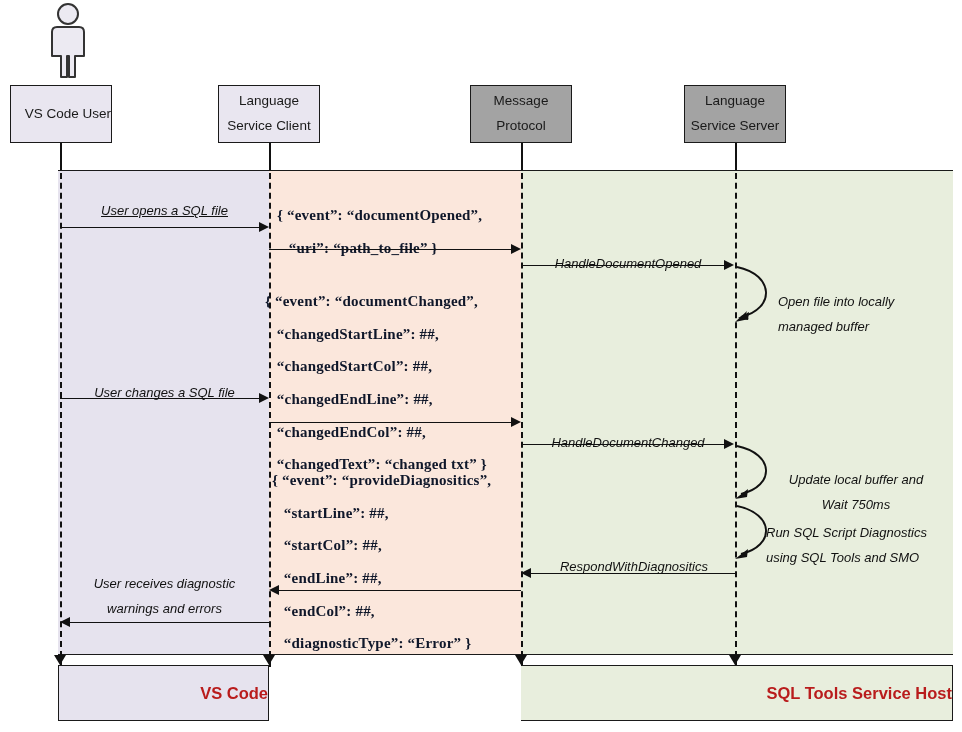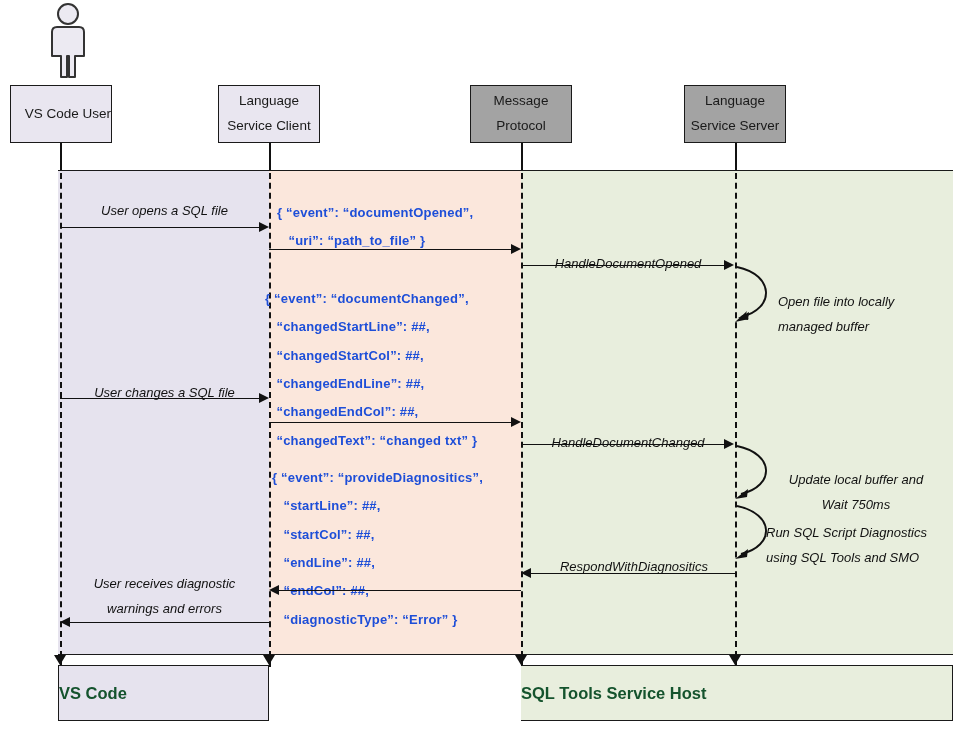--- a/index.html
+++ b/index.html
@@ -84,41 +84,41 @@
     font-size: 13px;
     color: #111;
     white-space: nowrap;
     line-height: 1.9;
     text-align: center;
   }
 
   
   .json {
     position: absolute;
-    font-family: Liberation Sans, sans-serif;
+    font-family: Liberation Serif, serif;
     font-weight: 700;
-    font-size: 13px;
-    color: #1d4ed8;
+    font-size: 15px;
+    color: #0f172a;
     line-height: 2.18;
     white-space: pre;
     letter-spacing: 0.2px;
   }
 
   
   .loop { position: absolute; overflow: visible; }
 
   
   .fbox {
     position: absolute;
     top: 665px; height: 56px;
     border: 1.8px solid #1a1a1a;
-    display: flex; align-items: center; justify-content: flex-start;
+    display: flex; align-items: center; justify-content: flex-end;
     font-size: 16.5px;
     font-weight: 700;
-    color: #14532d;
+    color: #b91c1c;
   }
   .fbox.vs   { left: 58px;  width: 211px; background: #e6e3ee; }
   .fbox.ipc  { left: 269px; width: 252px; background: #fbe7dc; border-left: none; }
   .fbox.host { left: 521px; width: 432px; background: #e8eedd; border-left: none; }
 </style>
 </head>
 <body>
 
 <div id="stage">
 
@@ -155,21 +155,21 @@
   <div class="lifeline" style="left:60px;"></div>
   <div class="lifeline" style="left:269px;"></div>
   <div class="lifeline" style="left:521px;"></div>
   <div class="lifeline" style="left:735px;"></div>
 
   <div class="lifeline solidtop" style="left:60px;"></div>
   <div class="lifeline solidtop" style="left:269px;"></div>
   <div class="lifeline solidtop" style="left:521px;"></div>
   <div class="lifeline solidtop" style="left:735px;"></div>
 
-  <div class="alabel" style="left:60px; top:199px; width:209px;">User opens a SQL file</div>
+  <div class="alabel" style="left:60px; top:199px; width:209px;text-decoration:underline;">User opens a SQL file</div>
   <div class="arrow" style="left:60px; top:227px; width:200px;"></div>
   <div class="ahead r" style="left:259px; top:222px;"></div>
 
   <div class="json" style="left:277px; top:199px;">{ “event”: “documentOpened”,
    “uri”: “path_to_file” }</div>
 
   <div class="arrow" style="left:269px; top:249px; width:243px;"></div>
   <div class="ahead r" style="left:511px; top:244px;"></div>
 
   <div class="alabel" style="left:521px; top:252px; width:214px;">HandleDocumentOpened</div>

